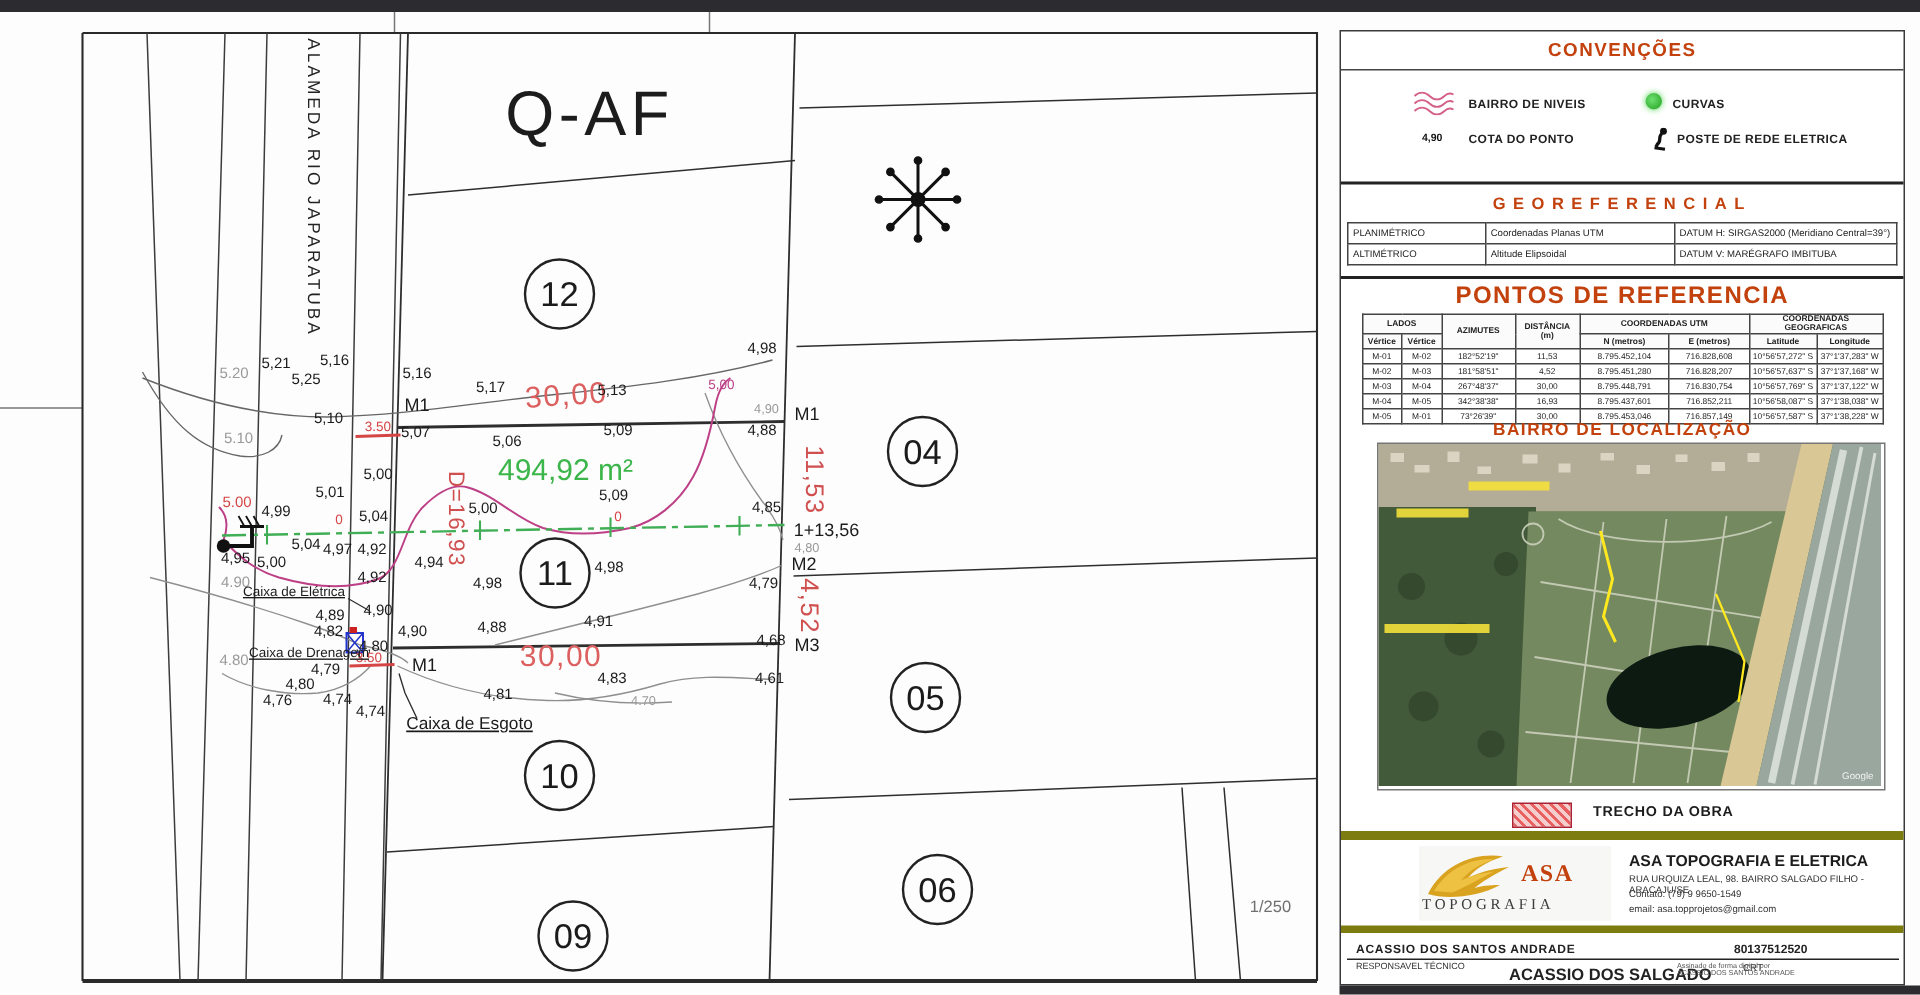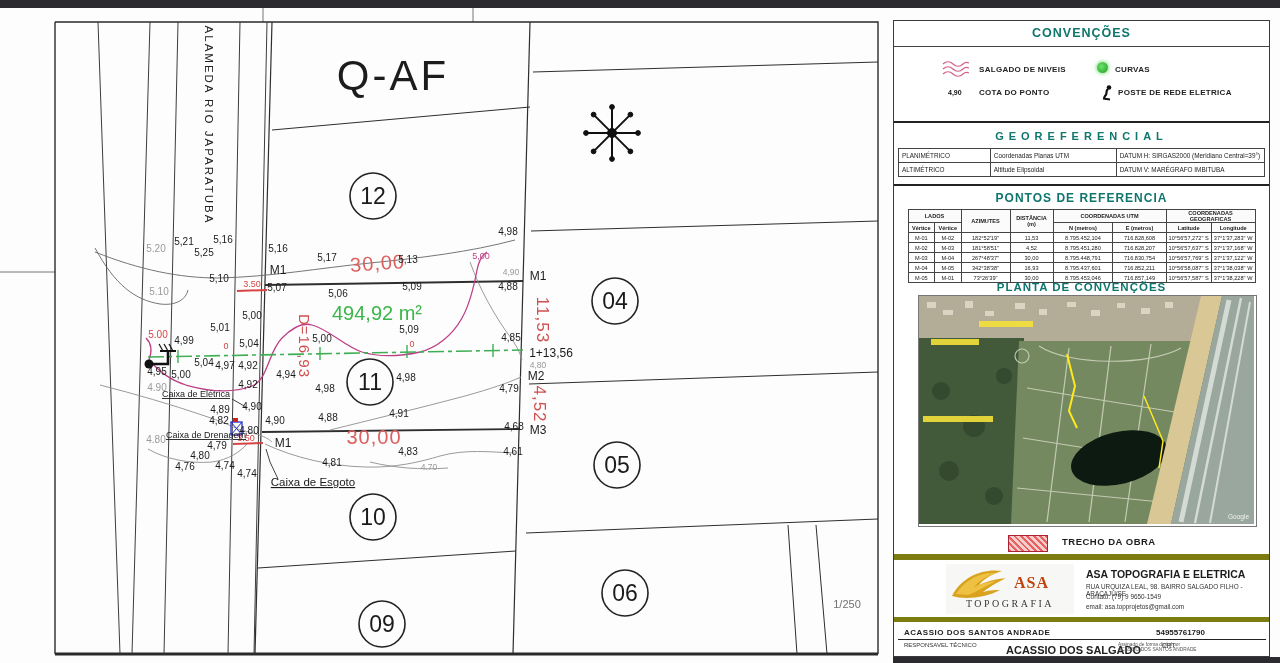--- a/index.html
+++ b/index.html
@@ -24,48 +24,48 @@
   .gr20{fill:#3cb54a;font-size:20px;}
   .title{font-size:42px;fill:#1c1c1c;letter-spacing:3px;}
   .street{font-size:11.5px;letter-spacing:2px;fill:#222;}
   .cx{font-size:9px;text-decoration:underline;fill:#1b1b1b;}
   .cx12{font-size:11.5px;text-decoration:underline;fill:#1b1b1b;}
   .lotnum{font-size:23px;fill:#1b1b1b;text-anchor:middle;}
   #lot-layer circle{fill:none;stroke:#222;stroke-width:1.6;}
   
   .panel{position:absolute;left:893px;top:20px;width:377px;height:637px;background:#fff;
     border:1.4px solid #3a3a3a;box-sizing:border-box;}
-  .sec-title{font-weight:bold;color:#0f766e;text-align:center;}
+  .sec-title{font-weight:bold;color:#c2410c;text-align:center;}
   .conv-title{position:absolute;left:0;top:0;width:100%;height:25px;line-height:25px;
     font-size:12.5px;letter-spacing:1px;border-bottom:1px solid #444;}
   .conv-item-label{position:absolute;font-size:8px;color:#222;font-weight:bold;letter-spacing:.3px;}
   .geo-sec{position:absolute;left:0;top:100px;width:100%;border-top:2.5px solid #222;}
   .geo-title{height:24px;line-height:26px;font-size:11px;letter-spacing:5px;}
   table.geo{border-collapse:collapse;width:367px;margin:1px 4px 4px 4px;}
   table.geo td{border:1px solid #444;font-size:6.4px;color:#222;padding:1px 3px;height:11px;}
   .geo-botline{border-bottom:2px solid #222;height:3px;}
   .pontos-sec{position:absolute;left:0;top:166px;width:100%;}
-  .pontos-title{height:20px;line-height:22px;font-size:12px;letter-spacing:1px;}
+  .pontos-title{height:20px;line-height:22px;font-size:16px;letter-spacing:1px;}
   table.pontos{border-collapse:collapse;margin:2px auto 0 auto;}
   table.pontos th, table.pontos td{border:1px solid #444;font-size:5.6px;color:#222;
     padding:0 2px;height:9px;text-align:center;font-weight:normal;}
   table.pontos th{font-weight:bold;background:#fbfbfb;}
   .planta-sec{position:absolute;left:0;top:256px;width:100%;}
   .planta-title{height:18px;line-height:20px;font-size:11.5px;letter-spacing:1px;}
   .mapbox{position:absolute;left:24px;top:274px;width:337px;height:230px;border:1px solid #777;}
   .trecho-row{position:absolute;left:0;top:512px;width:100%;height:20px;}
   .trecho-box{position:absolute;left:114px;top:2px;width:38px;height:15px;border:1px solid #a23;
     background:repeating-linear-gradient(45deg,#e86060 0 2px,#f6cdcd 2px 4.5px);}
   .trecho-label{position:absolute;left:168px;top:3px;font-size:9.5px;font-weight:bold;color:#1d1d1d;letter-spacing:.5px;}
   .olive1{position:absolute;left:0;top:533px;width:100%;height:5.5px;background:#7c7c10;}
   .olive2{position:absolute;left:0;top:596px;width:100%;height:5px;background:#7c7c10;}
   .logo{position:absolute;left:52px;top:543px;width:128px;height:50px;background:#f7f7f5;}
   .logo-asa{position:absolute;left:68px;top:10px;font-family:"Liberation Serif",serif;
     font-weight:bold;font-size:16px;color:#c2410c;letter-spacing:1px;}
-  .logo-topo{position:absolute;left:2px;top:34px;width:124px;text-align:center;
+  .logo-topo{position:absolute;left:2px;top:34px;width:124px;text-align:left;
     font-family:"Liberation Serif",serif;font-size:10px;letter-spacing:2.5px;color:#3a3a3a;}
   .comp-name{position:absolute;left:192px;top:547px;font-size:10.5px;font-weight:bold;color:#1c1c1c;}
   .comp-line{position:absolute;left:192px;font-size:6.4px;color:#333;}
   .sig-name{position:absolute;left:10px;top:607px;font-size:8px;font-weight:bold;color:#222;letter-spacing:.5px;}
   .sig-num{position:absolute;left:262px;top:607px;font-size:8px;font-weight:bold;color:#222;}
   .sig-rule{position:absolute;left:4px;top:618px;width:368px;border-top:1.5px solid #222;}
   .sig-role{position:absolute;left:10px;top:621px;font-size:6px;color:#333;}
   .sig-crt{position:absolute;left:268px;top:621px;font-size:6.5px;color:#333;}
   .sig-big{position:absolute;left:112px;top:623px;font-size:11px;font-weight:bold;color:#222;}
   .sig-note{position:absolute;left:224px;top:621px;width:100px;font-size:4.8px;color:#555;line-height:5.4px;}
@@ -294,21 +294,21 @@
   <div class="panel">
 
     <div class="sec-title conv-title">CONVENÇÕES</div>
     <svg width="28" height="16" viewBox="0 0 28 16" style="position:absolute;left:48px;top:40px;">
       <g stroke="#d4608a" stroke-width="1.2" fill="none">
         <path d="M1,3 C4,0 8,0 11,3 C14,6 18,6 21,3 C23,1 25,1 27,2"></path>
         <path d="M1,8 C4,5 8,5 11,8 C14,11 18,11 21,8 C23,6 25,6 27,7"></path>
         <path d="M1,13 C4,10 8,10 11,13 C14,16 18,16 21,13 C23,11 25,11 27,12"></path>
       </g>
     </svg>
-    <div class="conv-item-label" style="left:85px;top:44px;">SALGADO DE NIVEIS</div>
+    <div class="conv-item-label" style="left:85px;top:44px;">BAIRRO DE NIVEIS</div>
     <div style="position:absolute;left:203px;top:41px;width:11px;height:11px;border-radius:50%;
                 background:radial-gradient(circle at 40% 40%, #6fe06f, #1e9e1e);box-shadow:0 0 4px #4ad34a;"></div>
     <div class="conv-item-label" style="left:221px;top:44px;">CURVAS</div>
     <div style="position:absolute;left:54px;top:68px;font-size:7px;font-weight:bold;color:#111;">4,90</div>
     <div class="conv-item-label" style="left:85px;top:67px;">COTA DO PONTO</div>
     <svg width="14" height="16" viewBox="0 0 14 16" style="position:absolute;left:206px;top:64px;">
       <circle cx="9" cy="2.5" r="2.3" fill="#111"></circle>
       <path d="M8,4 C5,6 8,9 5,11 L4,13" stroke="#111" stroke-width="2.2" fill="none"></path>
       <line x1="3" y1="13.5" x2="10" y2="14.5" stroke="#111" stroke-width="2"></line>
     </svg>
@@ -402,21 +402,21 @@
               <td>8.795.453,046</td>
               <td>716.857,149</td>
               <td>10°56'57,587" S</td>
               <td>37°1'38,228" W</td>
             </tr>
           </tbody>
       </table>
     </div>
 
     <div class="planta-sec">
-      <div class="sec-title planta-title">PLANTA DE CONVENÇÕES</div>
+      <div class="sec-title planta-title">BAIRRO DE LOCALIZAÇÃO</div>
     </div>
     <div class="mapbox">
       <svg width="335" height="228" viewBox="0 0 335 228">
         <rect x="0" y="0" width="335" height="228" fill="#5d7549"></rect>
         <rect x="0" y="0" width="290" height="45" fill="#b3ac96"></rect>
         <g fill="#e2dccb" opacity="0.85">
           <rect x="8" y="6" width="9" height="6"></rect>
             <rect x="24" y="14" width="10" height="5"></rect>
           <rect x="46" y="5" width="8" height="7"></rect>
             <rect x="66" y="15" width="9" height="5"></rect>
@@ -483,21 +483,21 @@
       </svg>
       <div class="logo-asa">ASA</div>
       <div class="logo-topo">TOPOGRAFIA</div>
     </div>
     <div class="comp-name">ASA TOPOGRAFIA E ELETRICA</div>
     <div class="comp-line" style="top:562px;">RUA URQUIZA LEAL, 98. BAIRRO SALGADO FILHO - ARACAJU/SE</div>
     <div class="comp-line" style="top:572px;">Contato: (79) 9 9650-1549</div>
     <div class="comp-line" style="top:582px;">email: asa.topprojetos@gmail.com</div>
 
     <div class="sig-name">ACASSIO DOS SANTOS ANDRADE</div>
-    <div class="sig-num">54955761790</div>
+    <div class="sig-num">80137512520</div>
     <div class="sig-rule"></div>
     <div class="sig-role">RESPONSAVEL TÉCNICO</div>
     <div class="sig-crt">CRT</div>
     <div class="sig-big">ACASSIO DOS SALGADO</div>
     <div class="sig-note">
       <span>Assinado de forma digital por</span><br>
       <span>ACASSIO DOS SANTOS ANDRADE</span>
     </div>
   </div>
 

